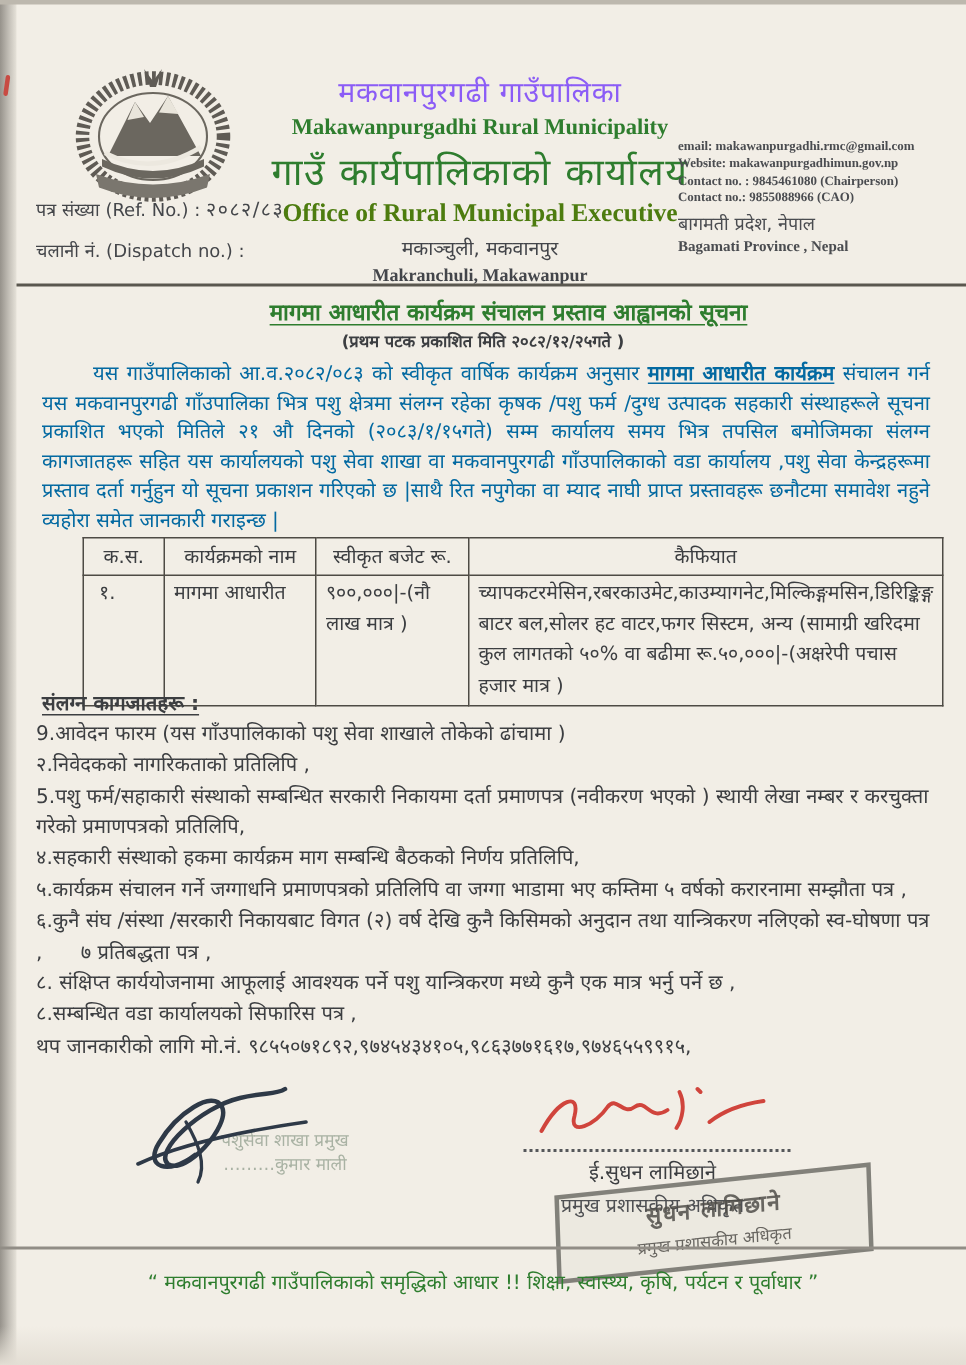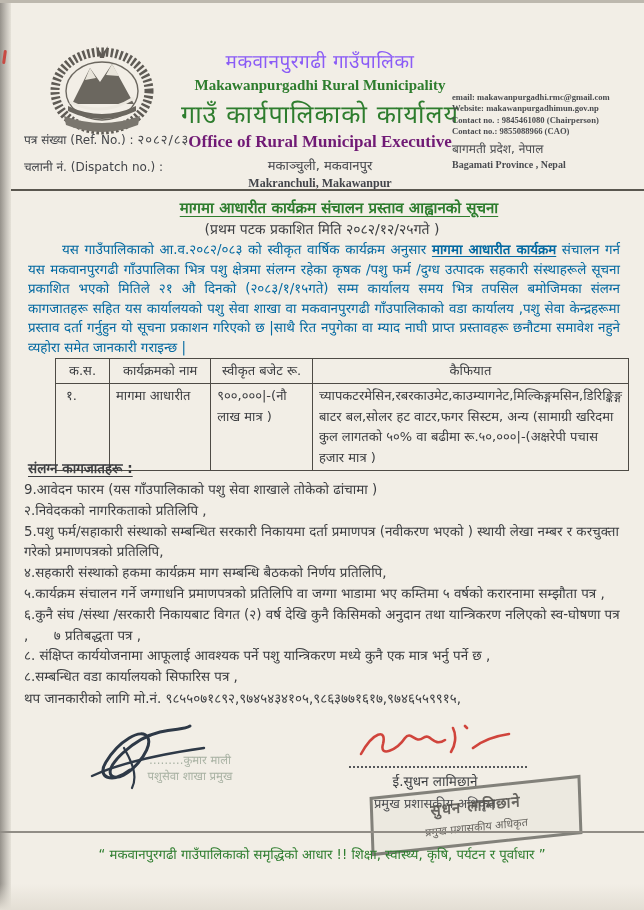--- a/index.html
+++ b/index.html
@@ -17,39 +17,39 @@
   .edge-bottom{position:absolute;left:0;bottom:0;width:644px;height:26px;
     background:linear-gradient(to top,#e3ded4,rgba(227,222,212,0));}
   .pen-mark{position:absolute;left:3px;top:50px;width:3px;height:14px;
     background:#c84b43;transform:rotate(8deg);border-radius:2px;}
   
   .emblem{position:absolute;left:46px;top:44px;width:112px;height:102px;}
   .head-center{position:absolute;left:148px;top:48px;width:344px;text-align:center;}
   .h-np1{font-size:19px;color:#8b5cf6;letter-spacing:.5px;}
   .h-en1{font-size:15px;color:#2e7d2e;font-weight:bold;margin-top:3px;}
   .h-np2{font-size:25px;color:#2e7d2e;margin-top:2px;letter-spacing:1px;}
-  .h-en2{font-size:17px;color:#701a75;font-weight:bold;margin-top:2px;}
+  .h-en2{font-size:17px;color:#4d7c0f;font-weight:bold;margin-top:2px;}
   .h-np3{font-size:13px;color:#43454a;margin-top:4px;}
   .h-en3{font-size:12px;color:#43454a;font-weight:bold;margin-top:2px;}
   .contact{position:absolute;left:452px;top:92px;width:192px;color:#4a4c50;}
   .c-line{font-size:8.6px;line-height:11.4px;font-weight:bold;
     font-family:"Liberation Serif","DejaVu Serif",serif;}
   .c-np{font-size:12px;margin-top:2px;font-family:"DejaVu Sans",sans-serif;font-weight:normal;}
   .c-en{font-size:10px;font-weight:bold;margin-top:2px;
     font-family:"Liberation Serif","DejaVu Serif",serif;}
   .refblock{position:absolute;left:24px;top:130px;width:220px;font-size:12px;color:#44464a;}
   .refblock .row{margin-bottom:10px;}
   .ref-val{font-size:13px;letter-spacing:1px;}
   .hr1{position:absolute;left:11px;top:189px;width:633px;height:2px;background:#5a574f;}
   
   .title{position:absolute;left:0;top:197px;width:644px;text-align:center;
     font-size:15px;font-weight:bold;color:#2e7d2e;margin-left:17px;}
   .title span{text-decoration:underline;text-underline-offset:3px;}
   .subtitle{position:absolute;left:0;top:219px;width:644px;text-align:center;
-    font-size:14px;color:#3c3e41;}
+    font-size:11px;color:#3c3e41;font-weight:bold;}
   .para{position:absolute;left:28px;top:240px;width:592px;font-size:13.4px;
     line-height:19.6px;text-align:justify;text-indent:34px;color:#0369a1;}
   .para .ul{text-decoration:underline;font-weight:bold;text-underline-offset:2px;}
   
   table.notice-table{position:absolute;left:55px;top:358px;width:574px;
     border-collapse:collapse;font-size:13px;color:#3c3e41;}
   .notice-table th,.notice-table td{border:1.6px solid #4e4b45;padding:2px 6px;vertical-align:top;}
   .notice-table th{font-weight:normal;text-align:center;height:20px;}
   .notice-table td{line-height:20.5px;}
   .col-sn{width:44px;} .col-name{width:96px;} .col-budget{width:96px;}
@@ -171,22 +171,22 @@
     <div class="att-item">४.सहकारी संस्थाको हकमा कार्यक्रम माग सम्बन्धि बैठकको निर्णय प्रतिलिपि,</div>
     <div class="att-item">५.कार्यक्रम संचालन गर्ने जग्गाधनि प्रमाणपत्रको प्रतिलिपि वा जग्गा भाडामा भए कम्तिमा ५ वर्षको करारनामा सम्झौता पत्र ,</div>
     <div class="att-item">६.कुनै संघ /संस्था /सरकारी निकायबाट विगत (२) वर्ष देखि कुनै किसिमको अनुदान तथा यान्त्रिकरण नलिएको स्व-घोषणा पत्र ,      ७ प्रतिबद्धता पत्र ,</div>
     <div class="att-item">८. संक्षिप्त कार्ययोजनामा आफूलाई आवश्यक पर्ने पशु यान्त्रिकरण मध्ये कुनै एक मात्र भर्नु पर्ने छ ,</div>
     <div class="att-item">८.सम्बन्धित वडा कार्यालयको सिफारिस पत्र ,</div>
     <div class="more-info">थप जानकारीको लागि मो.नं. ९८५५०७१८९२,९७४५४३४१०५,९८६३७७१६१७,९७४६५५९९१५,</div>
   </div>
 
   <div class="sig-left">
     <div class="stamp-faint np">
+      <div>पशुसेवा शाखा प्रमुख</div>
       <div>………कुमार माली</div>
-      <div>पशुसेवा शाखा प्रमुख</div>
     </div>
     <svg width="200" height="90" viewBox="0 0 200 90">
       <path d="M58,52 C40,66 24,60 34,44 C46,24 70,8 76,20 C82,32 52,66 40,58 C30,50 62,20 88,14 C104,10 112,12 118,8" fill="none" stroke="#2e3947" stroke-width="3" stroke-linecap="round"></path>
       <path d="M20,58 C50,44 90,36 132,30" fill="none" stroke="#2e3947" stroke-width="2.4" stroke-linecap="round"></path>
       <path d="M52,30 C60,44 66,58 60,70" fill="none" stroke="#2e3947" stroke-width="2.2" stroke-linecap="round"></path>
     </svg>
   </div>
 
   <div class="sig-right">
     <svg width="170" height="50" viewBox="0 0 170 50">

